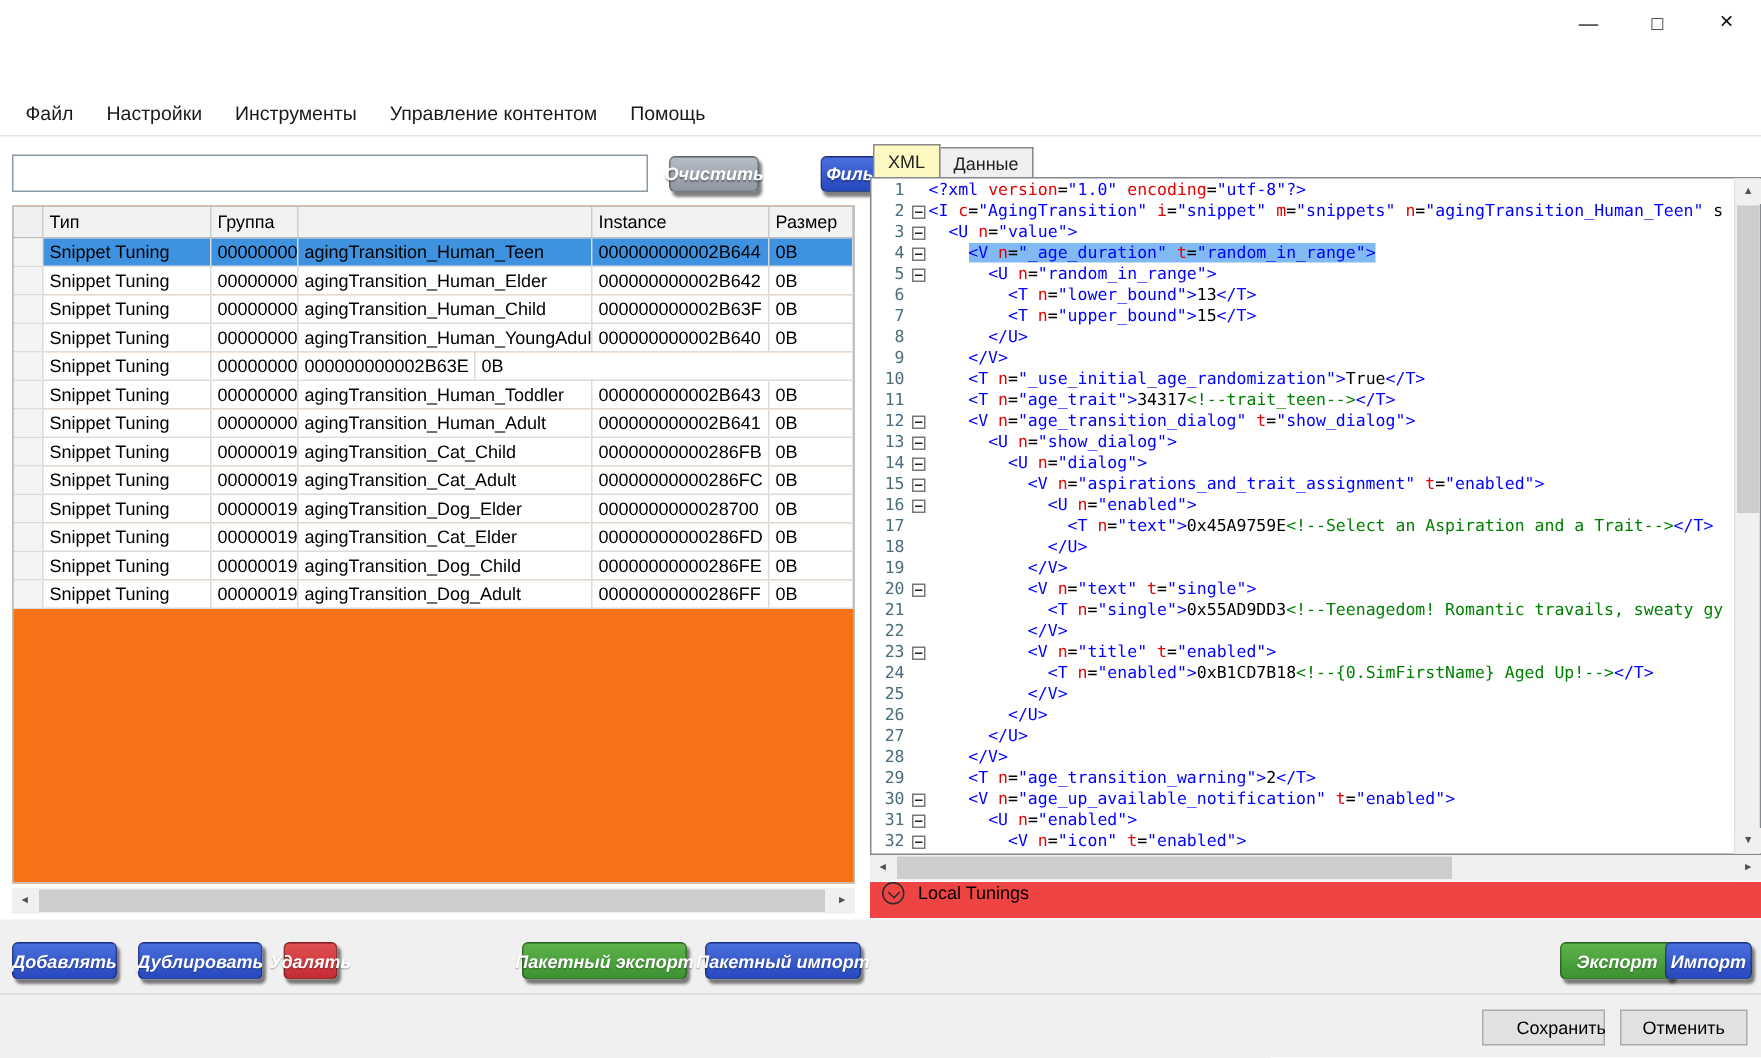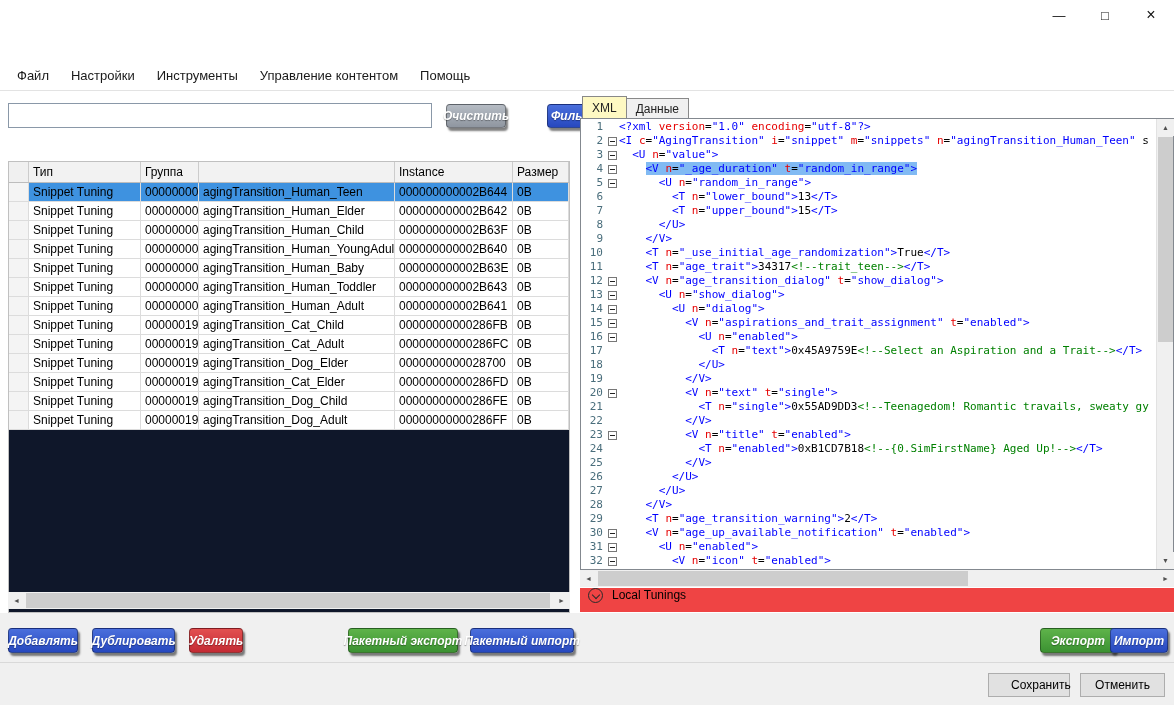--- a/index.html
+++ b/index.html
@@ -30,29 +30,29 @@
            box-shadow:2px 3px 2px rgba(0,0,0,.5); cursor:pointer;
            text-shadow:0 1px 1px rgba(0,0,0,.35); white-space:nowrap; }
   .btn3d.blue  { background:linear-gradient(#4a6fdc,#2748bf); }
   .btn3d.green { background:linear-gradient(#5eb34a,#3c9232); }
   .btn3d.red   { background:linear-gradient(#e25050,#c42b34); }
   .btn3d.gray  { background:linear-gradient(#b6bcc4,#8f96a0); }
   .btn-clear  { left:446px; top:104px; width:60px; height:24px; }
   .btn-filter { left:515px; top:104px; width:57px; height:24px;margin-left:32px; }
   .btn-add  { left:8px;    top:628px; width:70px;  height:25px; }
   .btn-dup  { left:92px;   top:628px; width:83px;  height:25px; }
-  .btn-del  { left:189px;  top:628px; width:54px;  height:25px; }
+  .btn-del  { left:189px;  top:628px; width:36px;  height:25px; }
   .btn-bexp { left:348px;  top:628px; width:110px; height:25px; }
   .btn-bimp { left:470px;  top:628px; width:104px; height:25px; }
   .btn-exp  { left:1040px; top:628px; width:76px;  height:25px; }
   .btn-imp  { left:1110px; top:628px; width:58px;  height:25px; }
 
   
   .res-table { position:absolute; left:8px; top:137px; width:562px; height:452px;
-               border:1px solid #c0c0c0; background:#0f172a; overflow:hidden;margin-top:24px; }
+               border:1px solid #c0c0c0; background:#f97316; overflow:hidden; }
   .thead { display:flex; height:21px; background:#f2f2f2; border-bottom:1px solid #bdbdbd; }
   .hcell { font-size:12px; display:flex; align-items:center; padding:0 4px;
            border-right:1px solid #cccccc; color:#000; overflow:hidden; white-space:nowrap; }
   .cg { width:20px; flex:none; background:#f0f0f0; border-right:1px solid #cccccc; padding:0; }
   .c0 { width:112px; flex:none; } .c1 { width:58px; flex:none; }
   .c2 { width:196px; flex:none; } .c3 { width:118px; flex:none; } .c4 { flex:1; }
   .trow { display:flex; height:19px; border-bottom:1px solid #dcdcdc; background:#fff; }
   .trow .cell { font-size:12px; display:flex; align-items:center; padding:0 4px;
                 border-right:1px solid #dcdcdc; color:#000; overflow:hidden; white-space:nowrap; }
   .trow .cg { background:#f4f4f4; }
@@ -181,21 +181,20 @@
           <div class="cell c0">Snippet Tuning</div>
           <div class="cell c1">00000000</div>
           <div class="cell c2">agingTransition_Human_YoungAdult</div>
           <div class="cell c3">000000000002B640</div>
           <div class="cell c4">0B</div>
         </div>
         <div class="trow">
           <div class="cell cg"></div>
           <div class="cell c0">Snippet Tuning</div>
           <div class="cell c1">00000000</div>
-          <div class="cell c2">agingTransition_Human_Baby</div>
           <div class="cell c3">000000000002B63E</div>
           <div class="cell c4">0B</div>
         </div>
         <div class="trow">
           <div class="cell cg"></div>
           <div class="cell c0">Snippet Tuning</div>
           <div class="cell c1">00000000</div>
           <div class="cell c2">agingTransition_Human_Toddler</div>
           <div class="cell c3">000000000002B643</div>
           <div class="cell c4">0B</div>

